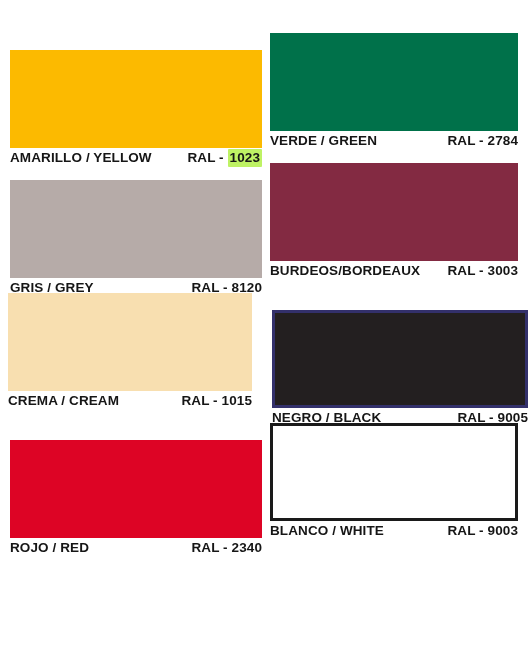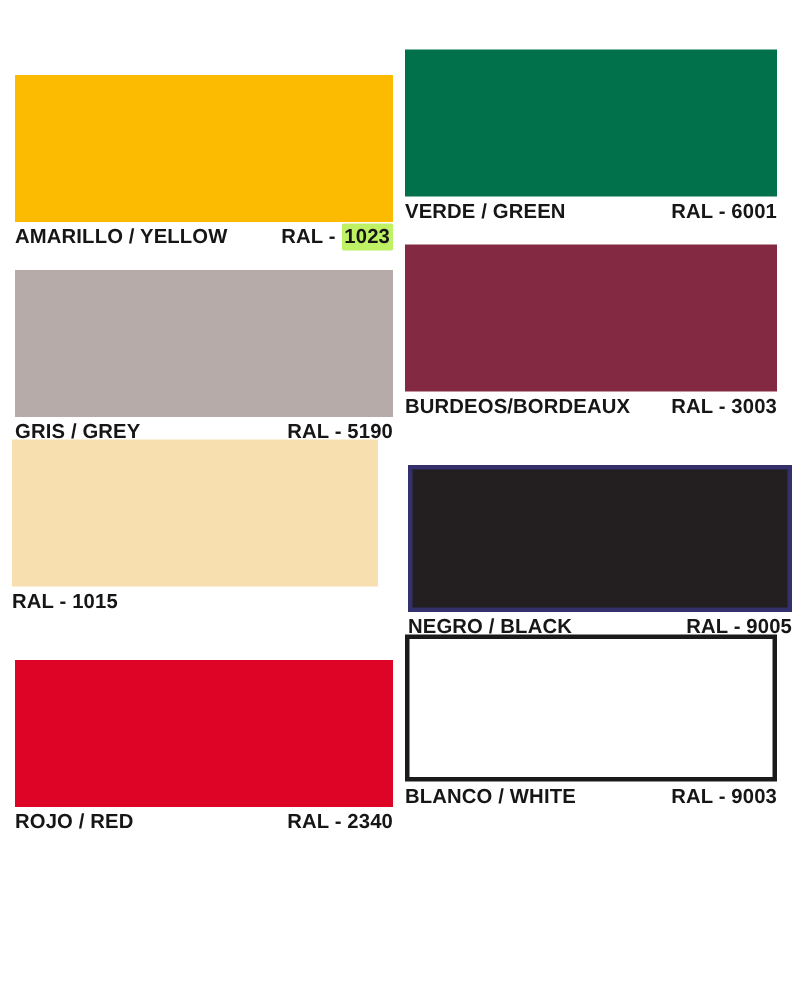--- a/index.html
+++ b/index.html
@@ -82,40 +82,41 @@
         <div class="swatch" style="background: rgb(252, 186, 0);"></div>
         <div class="label-row">
           <span class="name">AMARILLO / YELLOW</span>
           <span class="code"><span>RAL - </span><span class="code-num selected">1023</span></span>
         </div>
       </div>
       <div class="cell col-right">
         <div class="swatch" style="background: rgb(0, 113, 74);"></div>
         <div class="label-row">
           <span class="name">VERDE / GREEN</span>
-          <span class="code"><span>RAL - </span><span class="code-num">6001</span></span>
+          <span class="code"><span>RAL - </span><span class="code-num">2784</span></span>
         </div>
       </div>
       <div class="cell col-left">
         <div class="swatch" style="background: rgb(182, 171, 168);"></div>
         <div class="label-row">
           <span class="name">GRIS / GREY</span>
-          <span class="code"><span>RAL - </span><span class="code-num">5190</span></span>
+          <span class="code"><span>RAL - </span><span class="code-num">8120</span></span>
         </div>
       </div>
       <div class="cell col-right">
         <div class="swatch" style="background: rgb(131, 42, 66);"></div>
         <div class="label-row">
           <span class="name">BURDEOS/BORDEAUX</span>
           <span class="code"><span>RAL - </span><span class="code-num">3003</span></span>
         </div>
       </div>
       <div class="cell col-right">
         <div class="swatch" style="background: rgb(248, 223, 176);"></div>
         <div class="label-row">
+          <span class="name">CREMA / CREAM</span>
           <span class="code"><span>RAL - </span><span class="code-num">1015</span></span>
         </div>
       </div>
       <div class="cell col-left">
         <div class="swatch" style="background: rgb(35, 31, 32); border: 3px solid rgb(51, 48, 107);"></div>
         <div class="label-row">
           <span class="name">NEGRO / BLACK</span>
           <span class="code"><span>RAL - </span><span class="code-num">9005</span></span>
         </div>
       </div>

